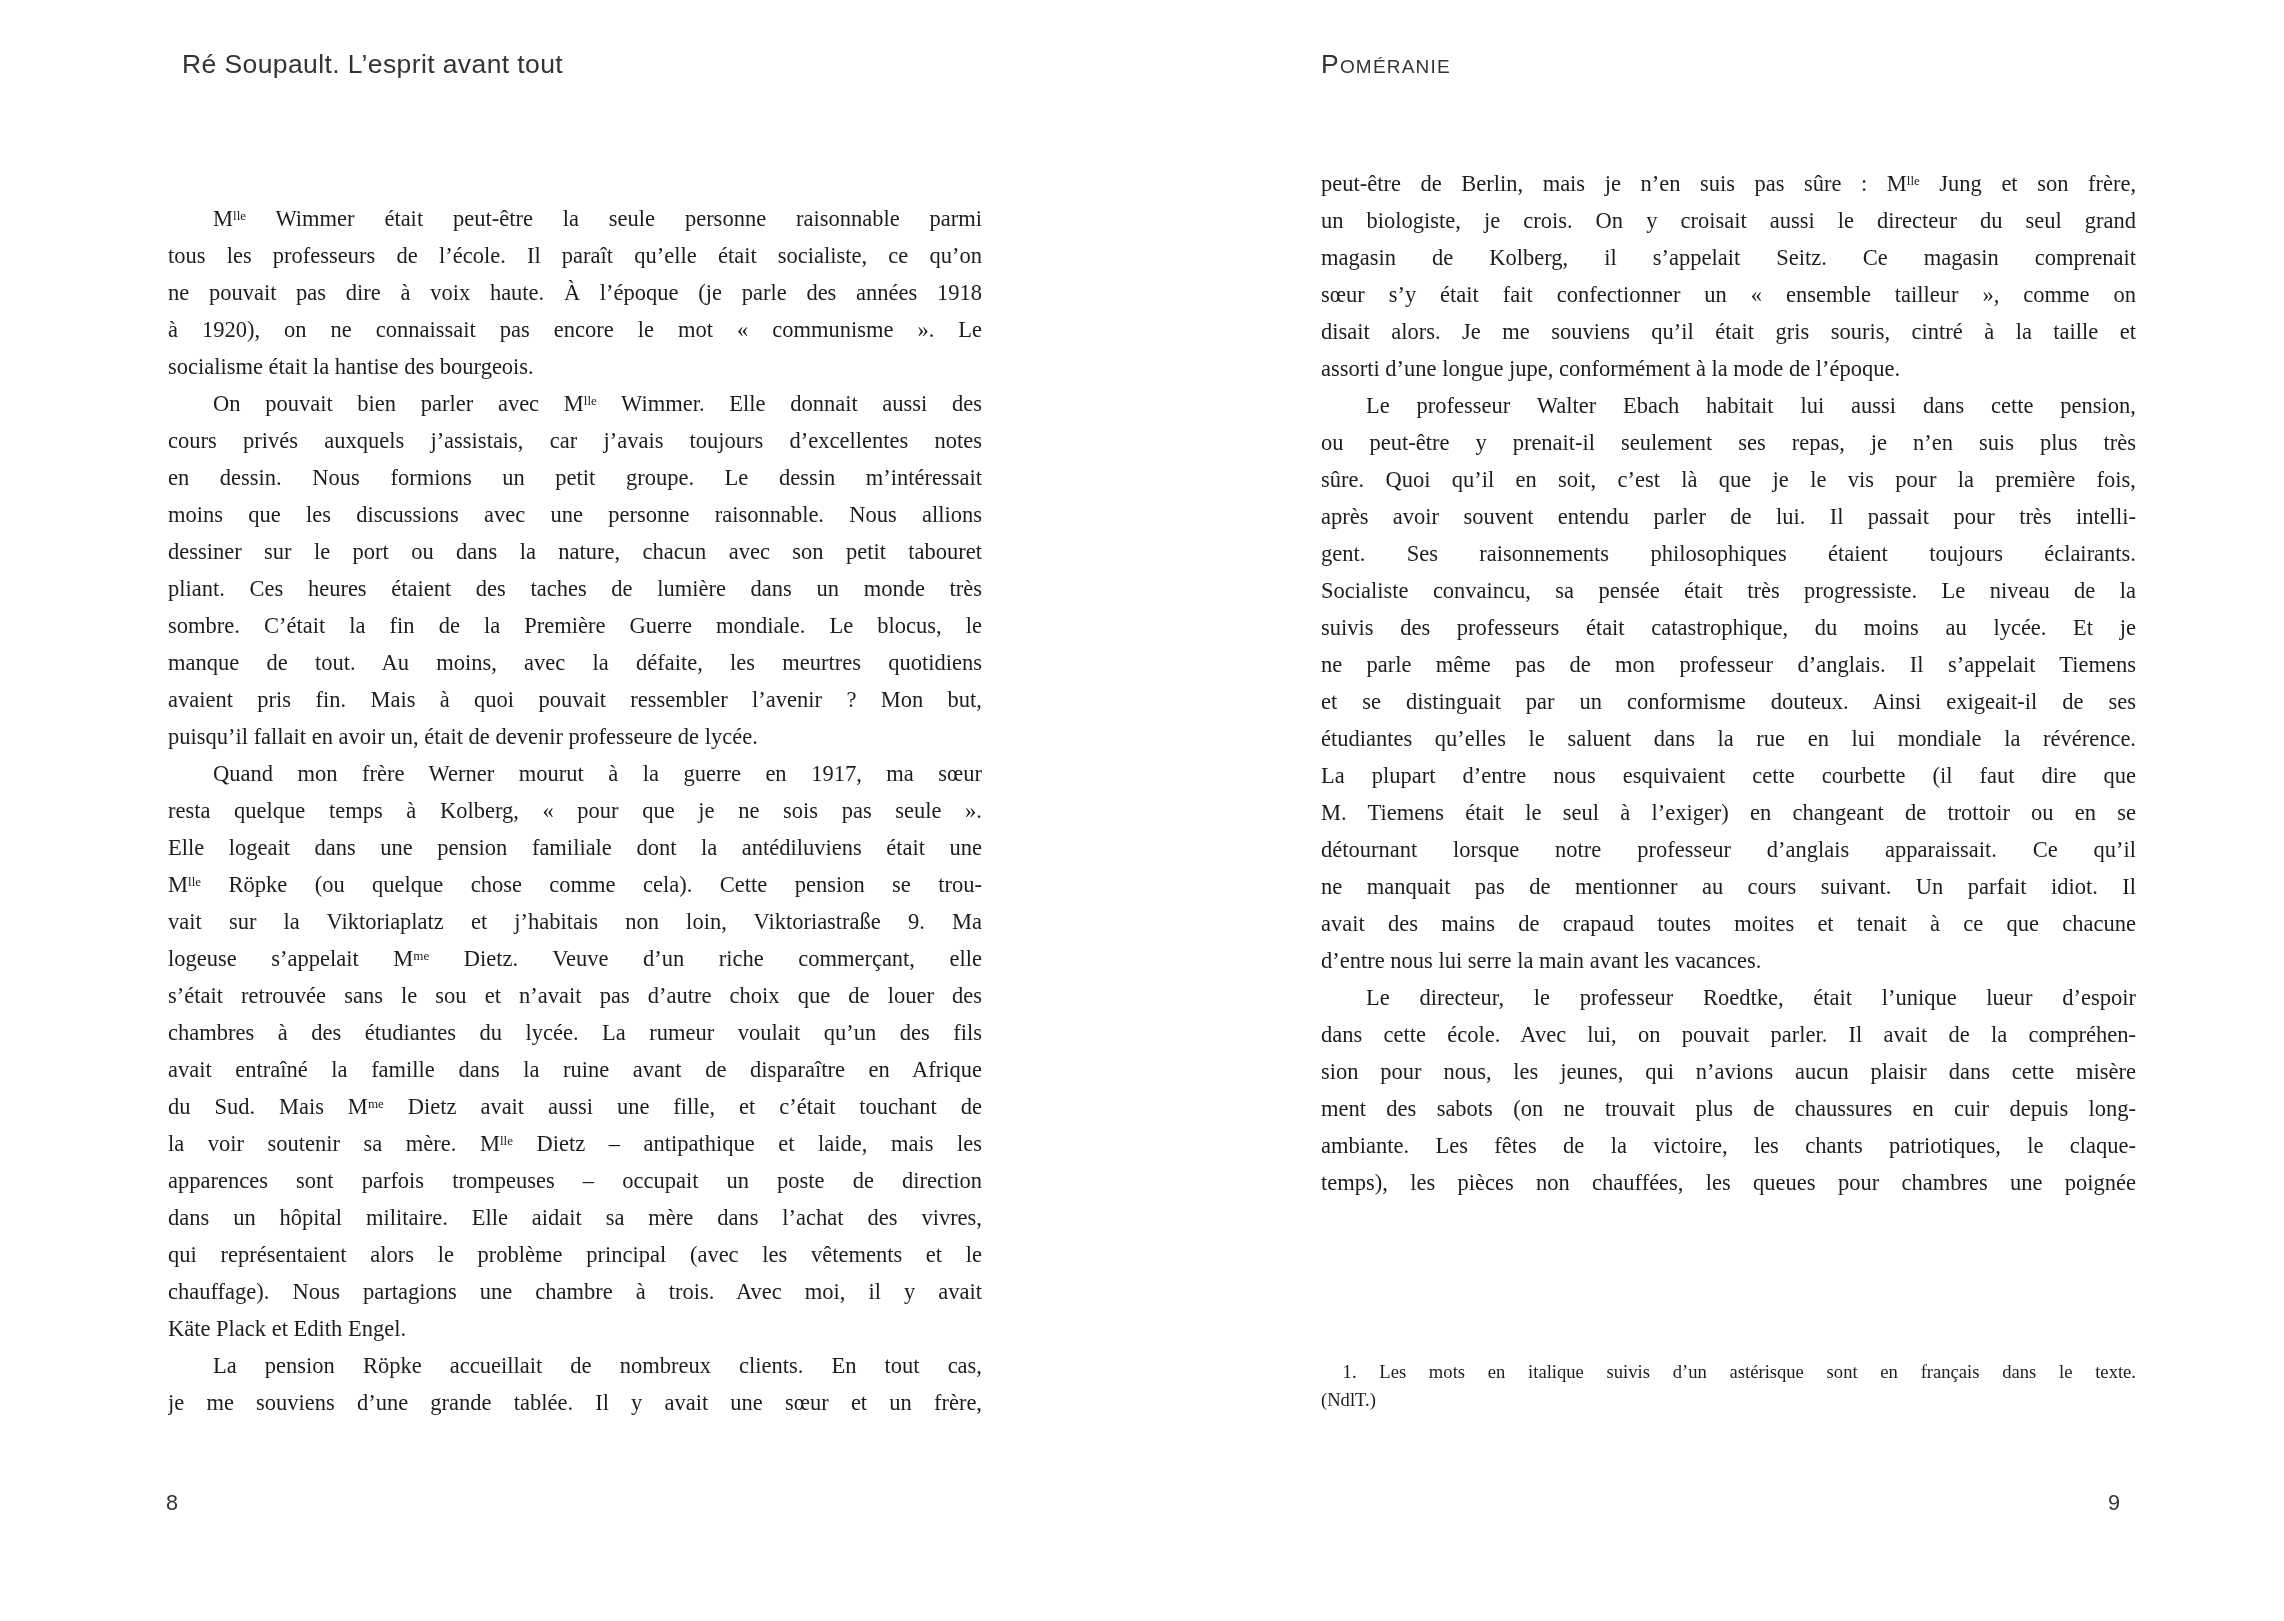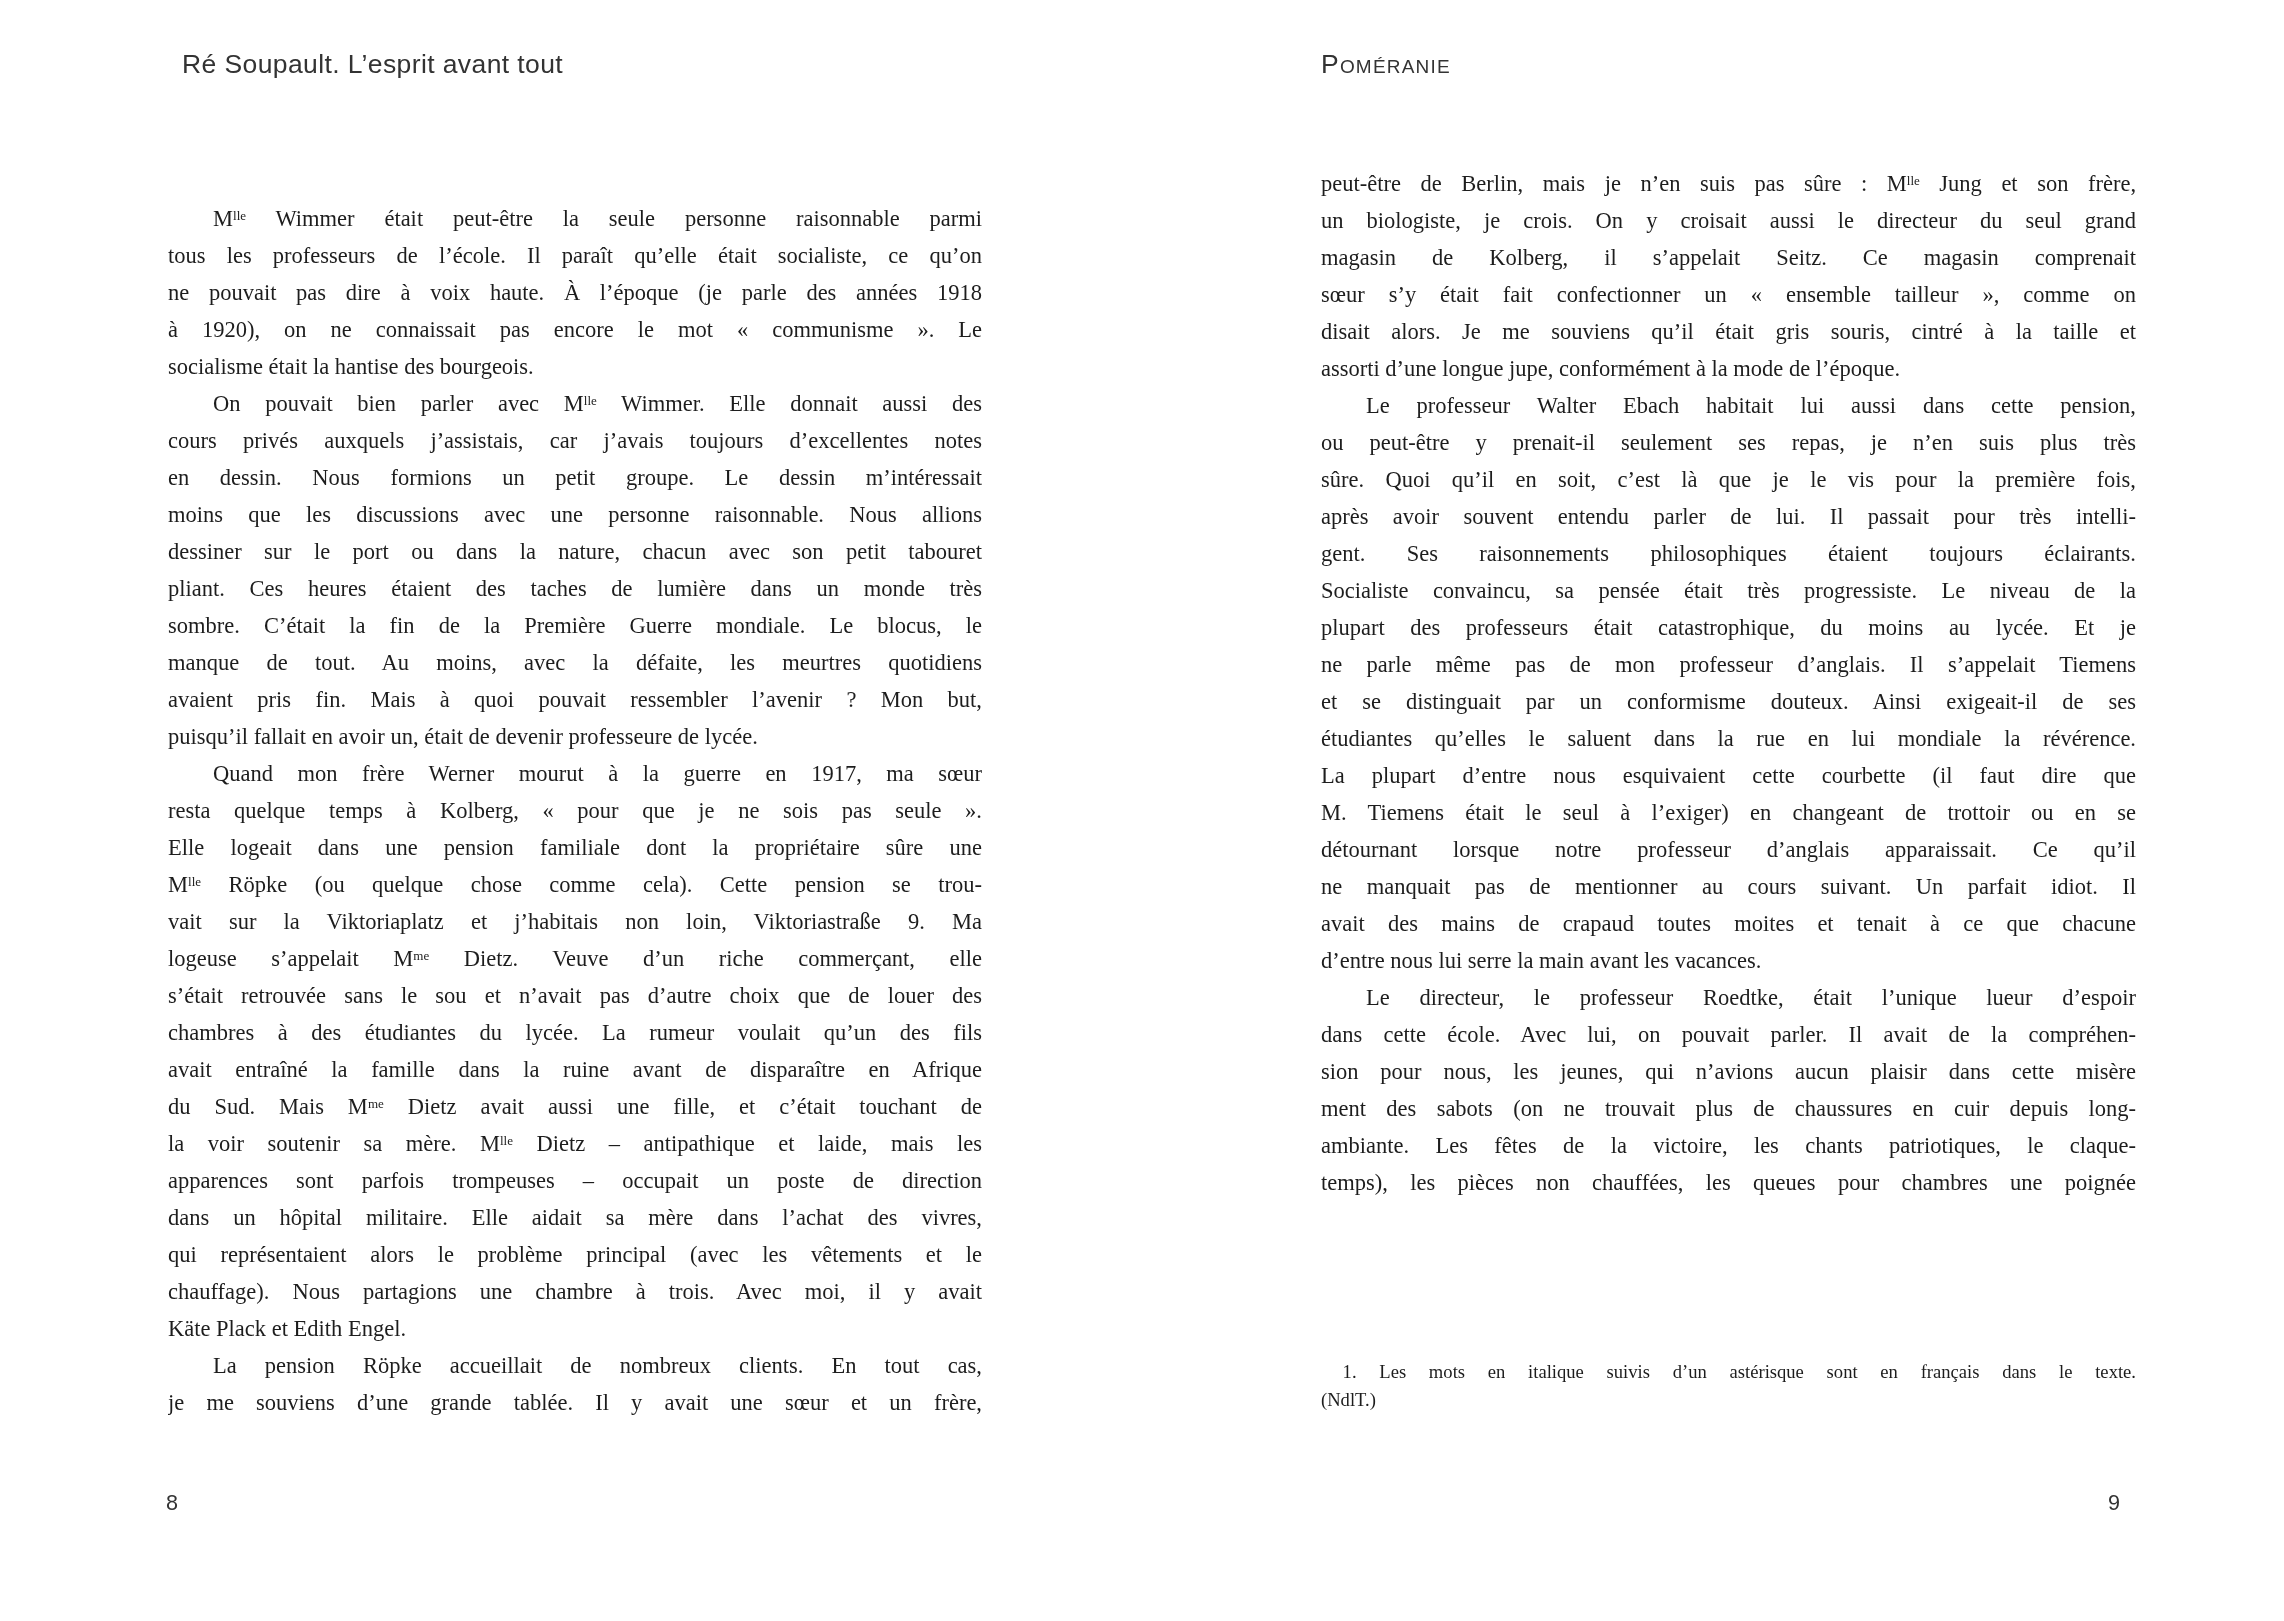--- a/index.html
+++ b/index.html
@@ -92,21 +92,21 @@
         <div class="line">dessiner sur le port ou dans la nature, chacun avec son petit tabouret</div>
         <div class="line">pliant. Ces heures étaient des taches de lumière dans un monde très</div>
         <div class="line">sombre. C’était la fin de la Première Guerre mondiale. Le blocus, le</div>
         <div class="line">manque de tout. Au moins, avec la défaite, les meurtres quotidiens</div>
         <div class="line">avaient pris fin. Mais à quoi pouvait ressembler l’avenir ? Mon but,</div>
         <div class="line last">puisqu’il fallait en avoir un, était de devenir professeure de lycée.</div>
       </div>
       <div class="para indent">
         <div class="line">Quand mon frère Werner mourut à la guerre en 1917, ma sœur</div>
         <div class="line">resta quelque temps à Kolberg, « pour que je ne sois pas seule ».</div>
-        <div class="line">Elle logeait dans une pension familiale dont la propriétaire sûre une</div>
+        <div class="line">Elle logeait dans une pension familiale dont la antédiluviens était une</div>
         <div class="line">M<sup>lle</sup> Röpke (ou quelque chose comme cela). Cette pension se trou-</div>
         <div class="line">vait sur la Viktoriaplatz et j’habitais non loin, Viktoriastraße 9. Ma</div>
         <div class="line">logeuse s’appelait M<sup>me</sup> Dietz. Veuve d’un riche commerçant, elle</div>
         <div class="line">s’était retrouvée sans le sou et n’avait pas d’autre choix que de louer des</div>
         <div class="line">chambres à des étudiantes du lycée. La rumeur voulait qu’un des fils</div>
         <div class="line">avait entraîné la famille dans la ruine avant de disparaître en Afrique</div>
         <div class="line">du Sud. Mais M<sup>me</sup> Dietz avait aussi une fille, et c’était touchant de</div>
         <div class="line">la voir soutenir sa mère. M<sup>lle</sup> Dietz – antipathique et laide, mais les</div>
         <div class="line">apparences sont parfois trompeuses – occupait un poste de direction</div>
         <div class="line">dans un hôpital militaire. Elle aidait sa mère dans l’achat des vivres,</div>
@@ -129,21 +129,21 @@
         <div class="line">disait alors. Je me souviens qu’il était gris souris, cintré à la taille et</div>
         <div class="line last">assorti d’une longue jupe, conformément à la mode de l’époque.</div>
       </div>
       <div class="para indent">
         <div class="line">Le professeur Walter Ebach habitait lui aussi dans cette pension,</div>
         <div class="line">ou peut-être y prenait-il seulement ses repas, je n’en suis plus très</div>
         <div class="line">sûre. Quoi qu’il en soit, c’est là que je le vis pour la première fois,</div>
         <div class="line">après avoir souvent entendu parler de lui. Il passait pour très intelli-</div>
         <div class="line">gent. Ses raisonnements philosophiques étaient toujours éclairants.</div>
         <div class="line">Socialiste convaincu, sa pensée était très progressiste. Le niveau de la</div>
-        <div class="line">plupart des professeurs était catastrophique, du moins au lycée. Et je</div>
+        <div class="line">suivis des professeurs était catastrophique, du moins au lycée. Et je</div>
         <div class="line">ne parle même pas de mon professeur d’anglais. Il s’appelait Tiemens</div>
         <div class="line">et se distinguait par un conformisme douteux. Ainsi exigeait-il de ses</div>
         <div class="line">étudiantes qu’elles le saluent dans la rue en lui mondiale la révérence.</div>
         <div class="line">La plupart d’entre nous esquivaient cette courbette (il faut dire que</div>
         <div class="line">M. Tiemens était le seul à l’exiger) en changeant de trottoir ou en se</div>
         <div class="line">détournant lorsque notre professeur d’anglais apparaissait. Ce qu’il</div>
         <div class="line">ne manquait pas de mentionner au cours suivant. Un parfait idiot. Il</div>
         <div class="line">avait des mains de crapaud toutes moites et tenait à ce que chacune</div>
         <div class="line last">d’entre nous lui serre la main avant les vacances.</div>
       </div>

